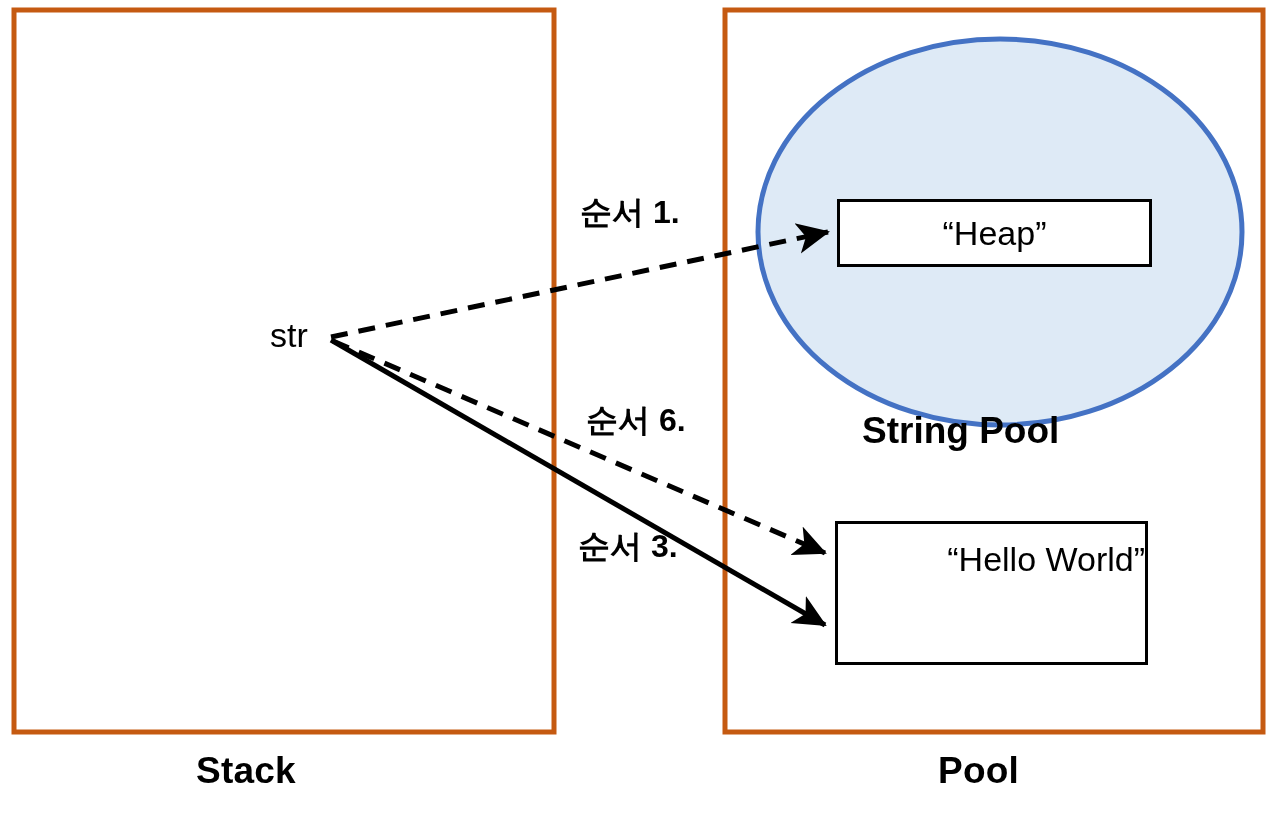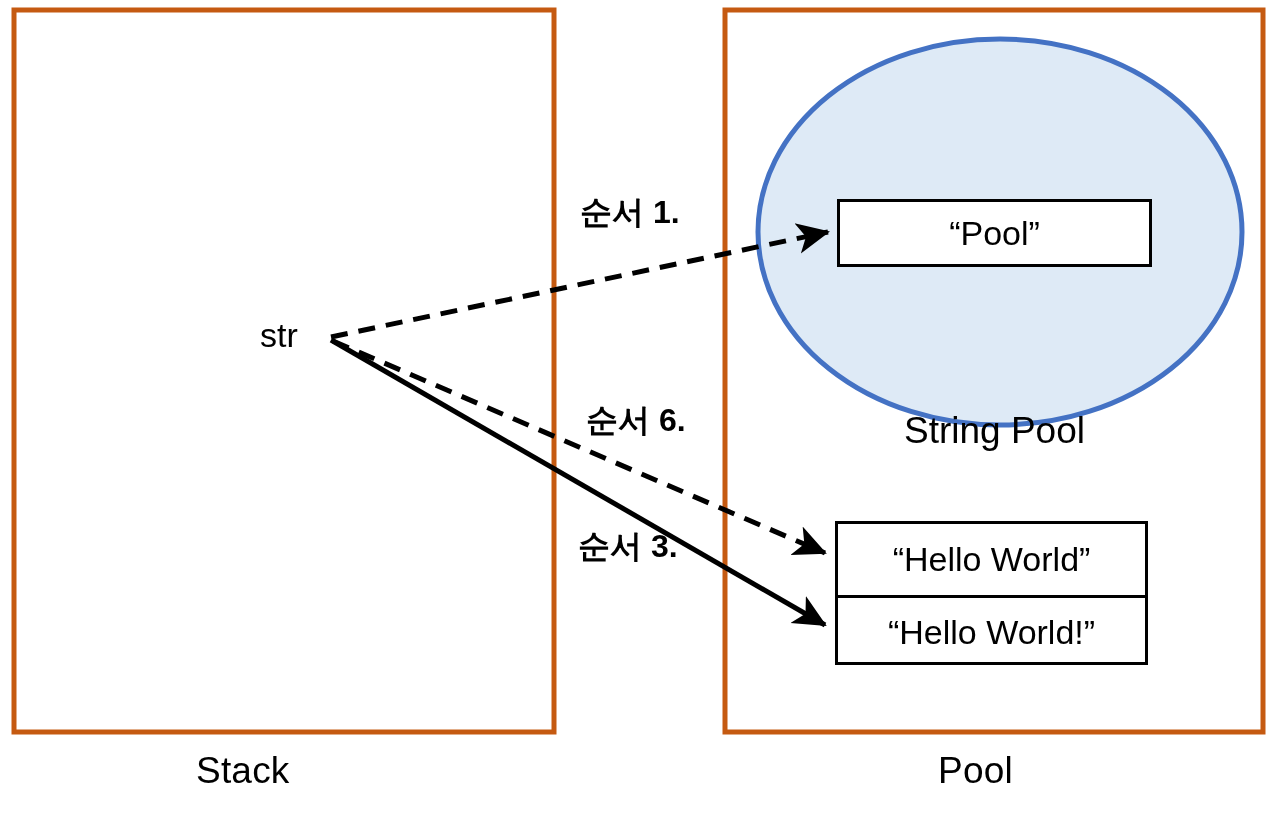--- a/index.html
+++ b/index.html
@@ -30,39 +30,38 @@
   }
   .lbl {
     position: absolute;
     white-space: nowrap;
     color: #000000;
     line-height: 1;
   }
   
   .region-title {
     font-size: 37px;
-    font-weight: normal;
+    font-weight: bold;
     letter-spacing: 0.2px;
     text-align: right;
   }
   #stack-title { left: 196px; top: 752px; }
   #heap-title  { left: 938px; top: 752px; }
 
   
   #pool-title {
     left: 862px;
     top: 412px;
     font-size: 37px;
-    font-weight: normal;
-    margin-left: 42px;
+    font-weight: bold;
   }
 
   
   #str-label {
-    left: 260px;
+    left: 270px;
     top: 318px;
     font-size: 34px;
     font-weight: normal;
   }
 
   
   .step-label {
     font-size: 32px;
     font-weight: bold;
   }
@@ -96,21 +95,21 @@
     top: 521px;
     width: 313px;
     height: 144px;
     display: block;
     padding: 0;
   }
   .heap-cell {
     height: 71px;
     display: flex;
     align-items: center;
-    justify-content: center;
+    justify-content: flex-end;
     box-sizing: border-box;
   }
   .heap-cell + .heap-cell {
     border-top: 3px solid #000000;
   }
 </style>
 </head>
 <body>
 
 <div id="canvas">
@@ -135,30 +134,27 @@
     <line x1="331" y1="340" x2="825" y2="625" stroke="#000000" stroke-width="5" marker-end="url(#arrowhead)"></line>
   </svg>
 
   <div class="lbl" id="str-label">str</div>
 
   <div class="lbl step-label" id="step-1">순서 1.</div>
   <div class="lbl step-label" id="step-2">순서 6.</div>
   <div class="lbl step-label" id="step-3">순서 3.</div>
 
   <div class="value-box" id="hello-box">
-    <span class="value-text">“Pool”</span>
+    <span class="value-text">“Heap”</span>
   </div>
 
   <div class="lbl" id="pool-title">String Pool</div>
 
   <div class="value-box" id="heap-box">
     <div class="heap-cell">
       <span class="value-text">“Hello World”</span>
-    </div>
-    <div class="heap-cell">
-      <span class="value-text">“Hello World!”</span>
     </div>
   </div>
 
   <div class="lbl region-title" id="stack-title">Stack</div>
   <div class="lbl region-title" id="heap-title">Pool</div>
 
 </div>
 
 </body></html>

